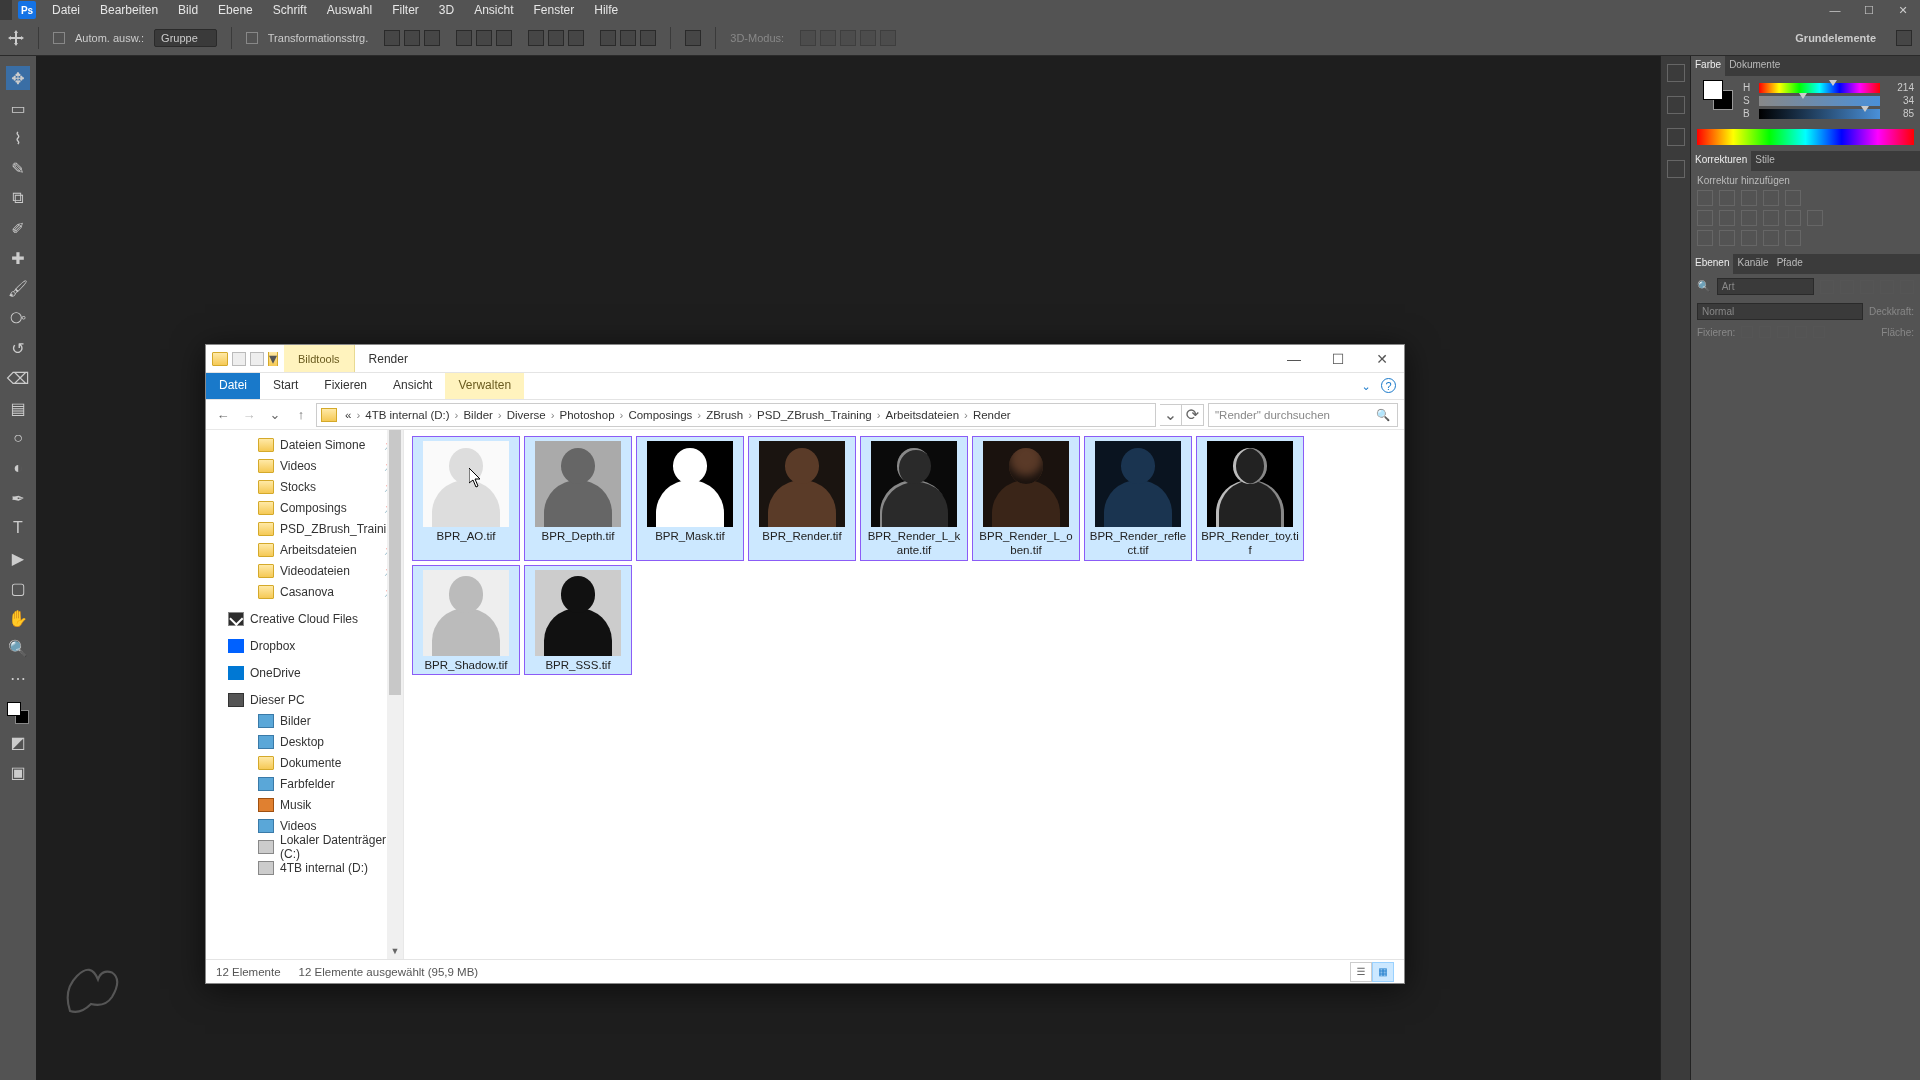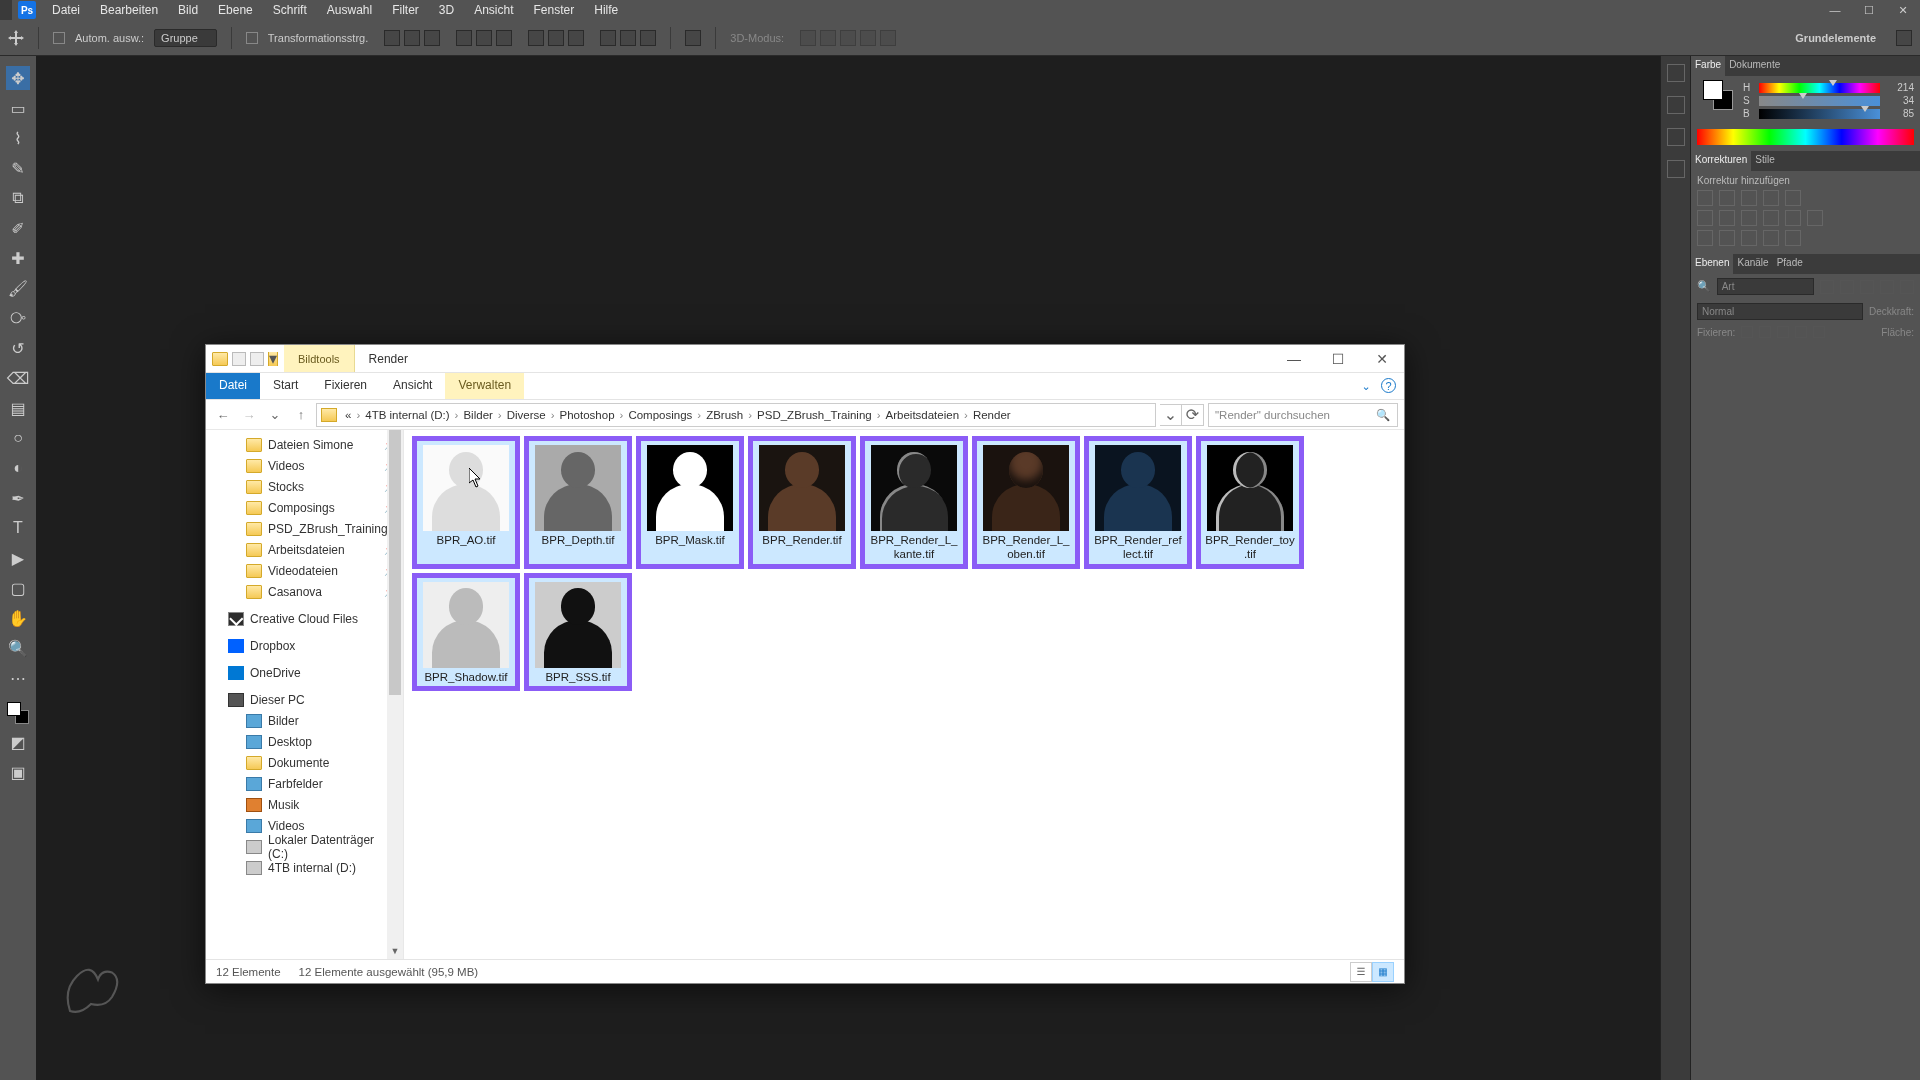--- a/index.html
+++ b/index.html
@@ -94,42 +94,42 @@
 .crumb-sep{color:#888;padding:0 1px;}
 .addr-btns{display:flex;}
 .addr-btns div{width:22px;height:22px;display:flex;align-items:center;justify-content:center;color:#666;border:1px solid #ccc;border-left:none;}
 .search-box{width:190px;height:24px;border:1px solid #ccc;display:flex;align-items:center;padding:0 6px;font-size:11.5px;color:#888;position:relative;}
 .search-box .sg{margin-left:auto;color:#666;}
 
 .ex-body{flex:1;display:flex;min-height:0;}
 .ex-side{width:198px;border-right:1px solid #e8e8e8;overflow-y:auto;font-size:12px;position:relative;}
 .ex-side-inner{padding:4px 0;}
 .side-item{display:flex;align-items:center;padding:2px 6px 2px 22px;gap:6px;color:#333;position:relative;height:21px;}
-.side-item.indent1{padding-left:40px;}
+.side-item.indent1{padding-left:52px;}
 .side-item .ic{width:16px;height:14px;flex-shrink:0;}
 .ic-folder{background:linear-gradient(#ffe9a6,#f5c955);border:1px solid #d4a92a;border-radius:1px;}
 .ic-cc{background:#2d2d2d;border:1px solid #888;}
 .ic-cc::after{content:"";display:block;width:8px;height:8px;border:2px solid #fff;border-top:none;border-right:none;transform:rotate(-45deg) translate(1px,-2px);margin:3px 0 0 3px;}
 .ic-db{background:#0061ff;}
 .ic-od{background:#0078d4;}
 .ic-pc{background:#555;border:1px solid #333;}
 .ic-drive{background:#ccc;border:1px solid #888;}
 .ic-img{background:#5aa7d8;border:1px solid #3a7aa8;}
 .ic-dl{background:#5aa7d8;border:1px solid #3a7aa8;position:relative;}
 .ic-music{background:#e08030;border:1px solid #a05010;}
 .pin{margin-left:auto;color:#888;font-size:10px;}
 .side-scroll{position:absolute;top:0;right:0;width:16px;bottom:0;background:#f0f0f0;}
 .side-scroll .thumb{position:absolute;left:2px;right:2px;top:0;height:50%;background:#c8c8c8;}
 .side-scroll .arrow{position:absolute;left:0;right:0;height:16px;display:flex;align-items:center;justify-content:center;color:#666;font-size:9px;}
 .side-scroll .arrow.up{top:0;}
 .side-scroll .arrow.dn{bottom:0;}
 
 .ex-files{flex:1;padding:6px 8px;display:flex;flex-wrap:wrap;align-content:flex-start;gap:4px;overflow:auto;}
 .file-item{width:108px;display:flex;flex-direction:column;align-items:center;padding:4px 2px 2px;border:1px solid transparent;}
-.file-item.sel{background:#cce8ff;border:5px solid #8b5cf6;}
+.file-item.sel{background:#cce8ff;border:1px solid #8b5cf6;}
 .file-thumb{width:86px;height:86px;background:#333;display:flex;align-items:center;justify-content:center;overflow:hidden;}
 .file-name{font-size:11.5px;color:#222;text-align:center;margin-top:3px;line-height:1.2;word-break:break-word;padding:0 2px;}
 .cursor{position:absolute;width:14px;height:20px;pointer-events:none;z-index:500;}
 
 
 .bust{position:relative;width:100%;height:100%;}
 .bust::before{content:"";position:absolute;bottom:0;left:10%;right:10%;height:55%;border-radius:50% 50% 0 0 / 70% 70% 0 0;}
 .bust::after{content:"";position:absolute;top:8%;left:30%;width:40%;height:42%;border-radius:50%;}
 .bust.white::before,.bust.white::after{background:#ddd;}
 .bust.white{background:#fafafa;}

